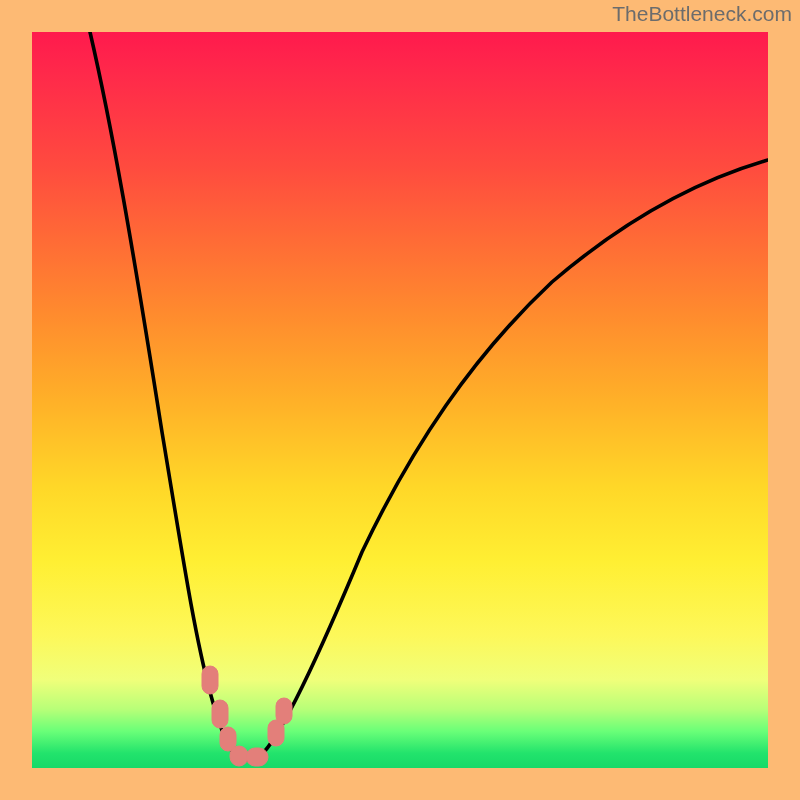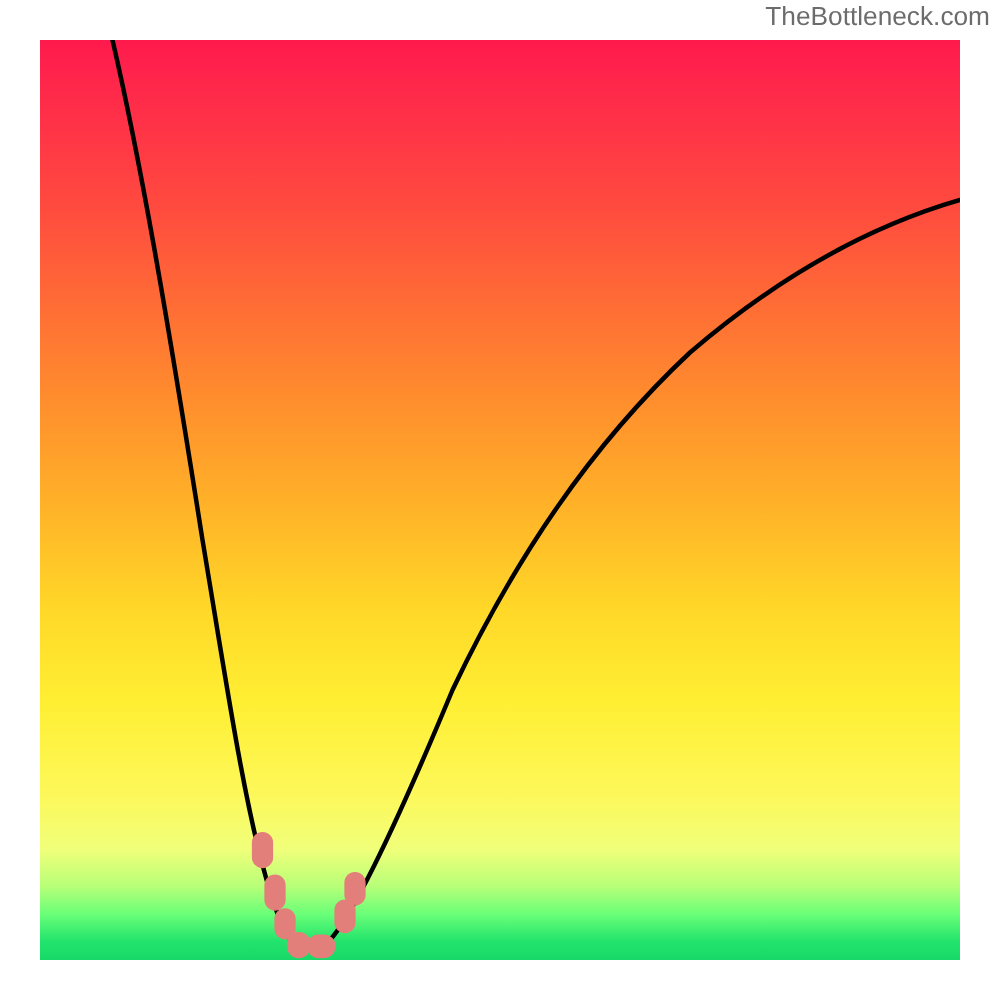--- a/index.html
+++ b/index.html
@@ -1,21 +1,21 @@
 <!DOCTYPE html>
 <html><head>
 <meta charset="utf-8">
 <style>
   * { margin: 0; padding: 0; box-sizing: border-box; }
   html, body { width: 800px; height: 800px; overflow: hidden; background: #000; }
   .frame {
     position: relative;
     width: 800px;
     height: 800px;
-    background: #ffffff;
+    background: #fdba74;
   }
   .plot-area {
     position: absolute;
     left: 32px;
     top: 32px;
     width: 736px;
     height: 736px;
     overflow: hidden;
   }
   .gradient {

